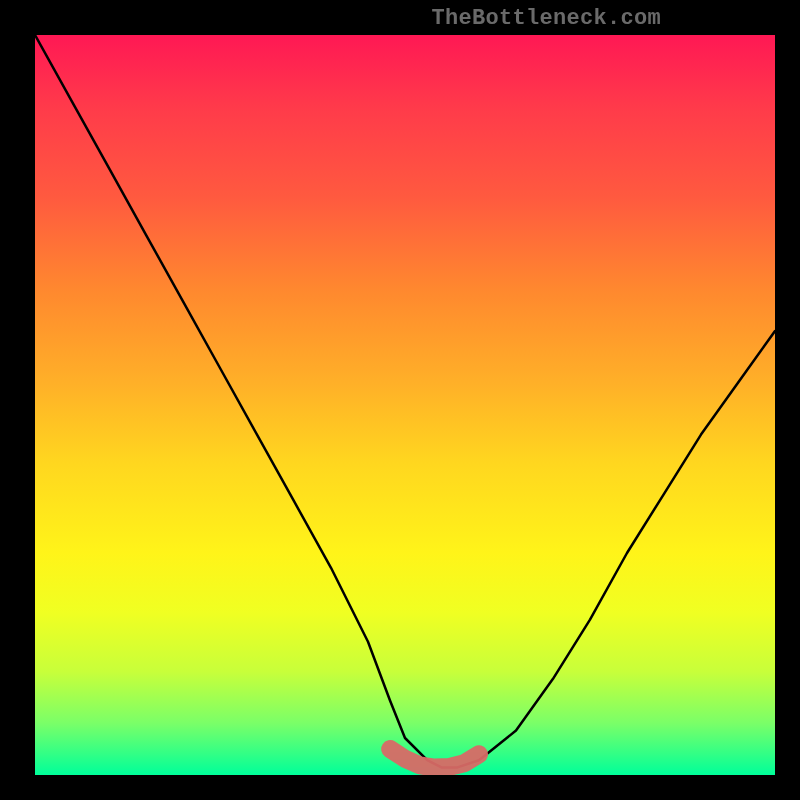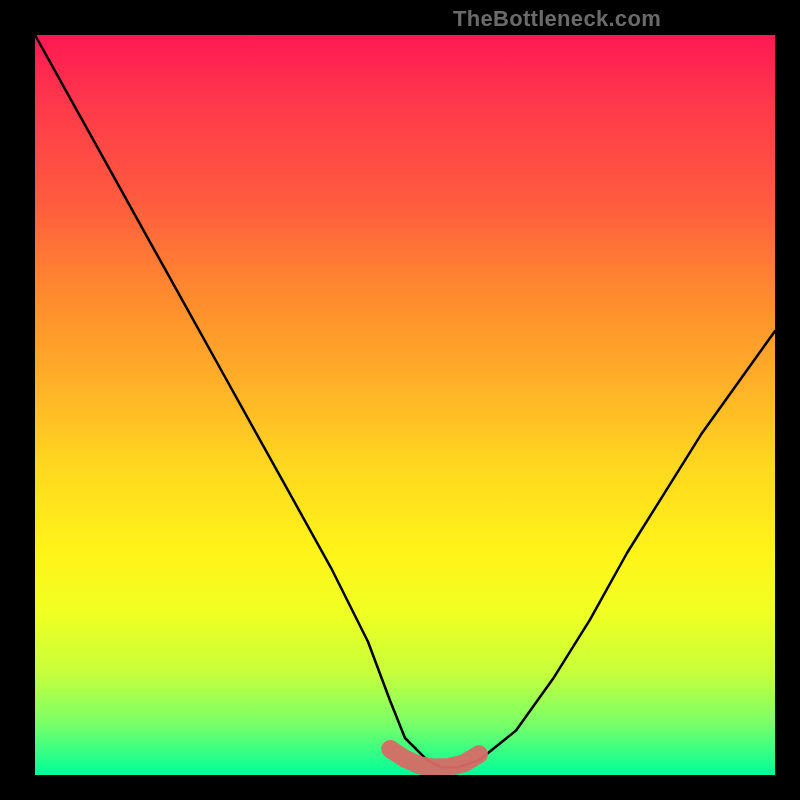--- a/index.html
+++ b/index.html
@@ -9,20 +9,21 @@
     height: 800px;
     background: #000;
     font-family: Arial, Helvetica, sans-serif;
     overflow: hidden;
   }
   .frame {
     position: relative;
     width: 681px;
     height: 800px;
     background: #000;
+    font-family: Liberation Mono, monospace;
   }
   .plot-area {
     position: absolute;
     left: 35px;
     top: 35px;
     width: 740px;
     height: 740px;
     background: linear-gradient(to bottom,
       #ff1854 0%,
       #ff3b4a 10%,

